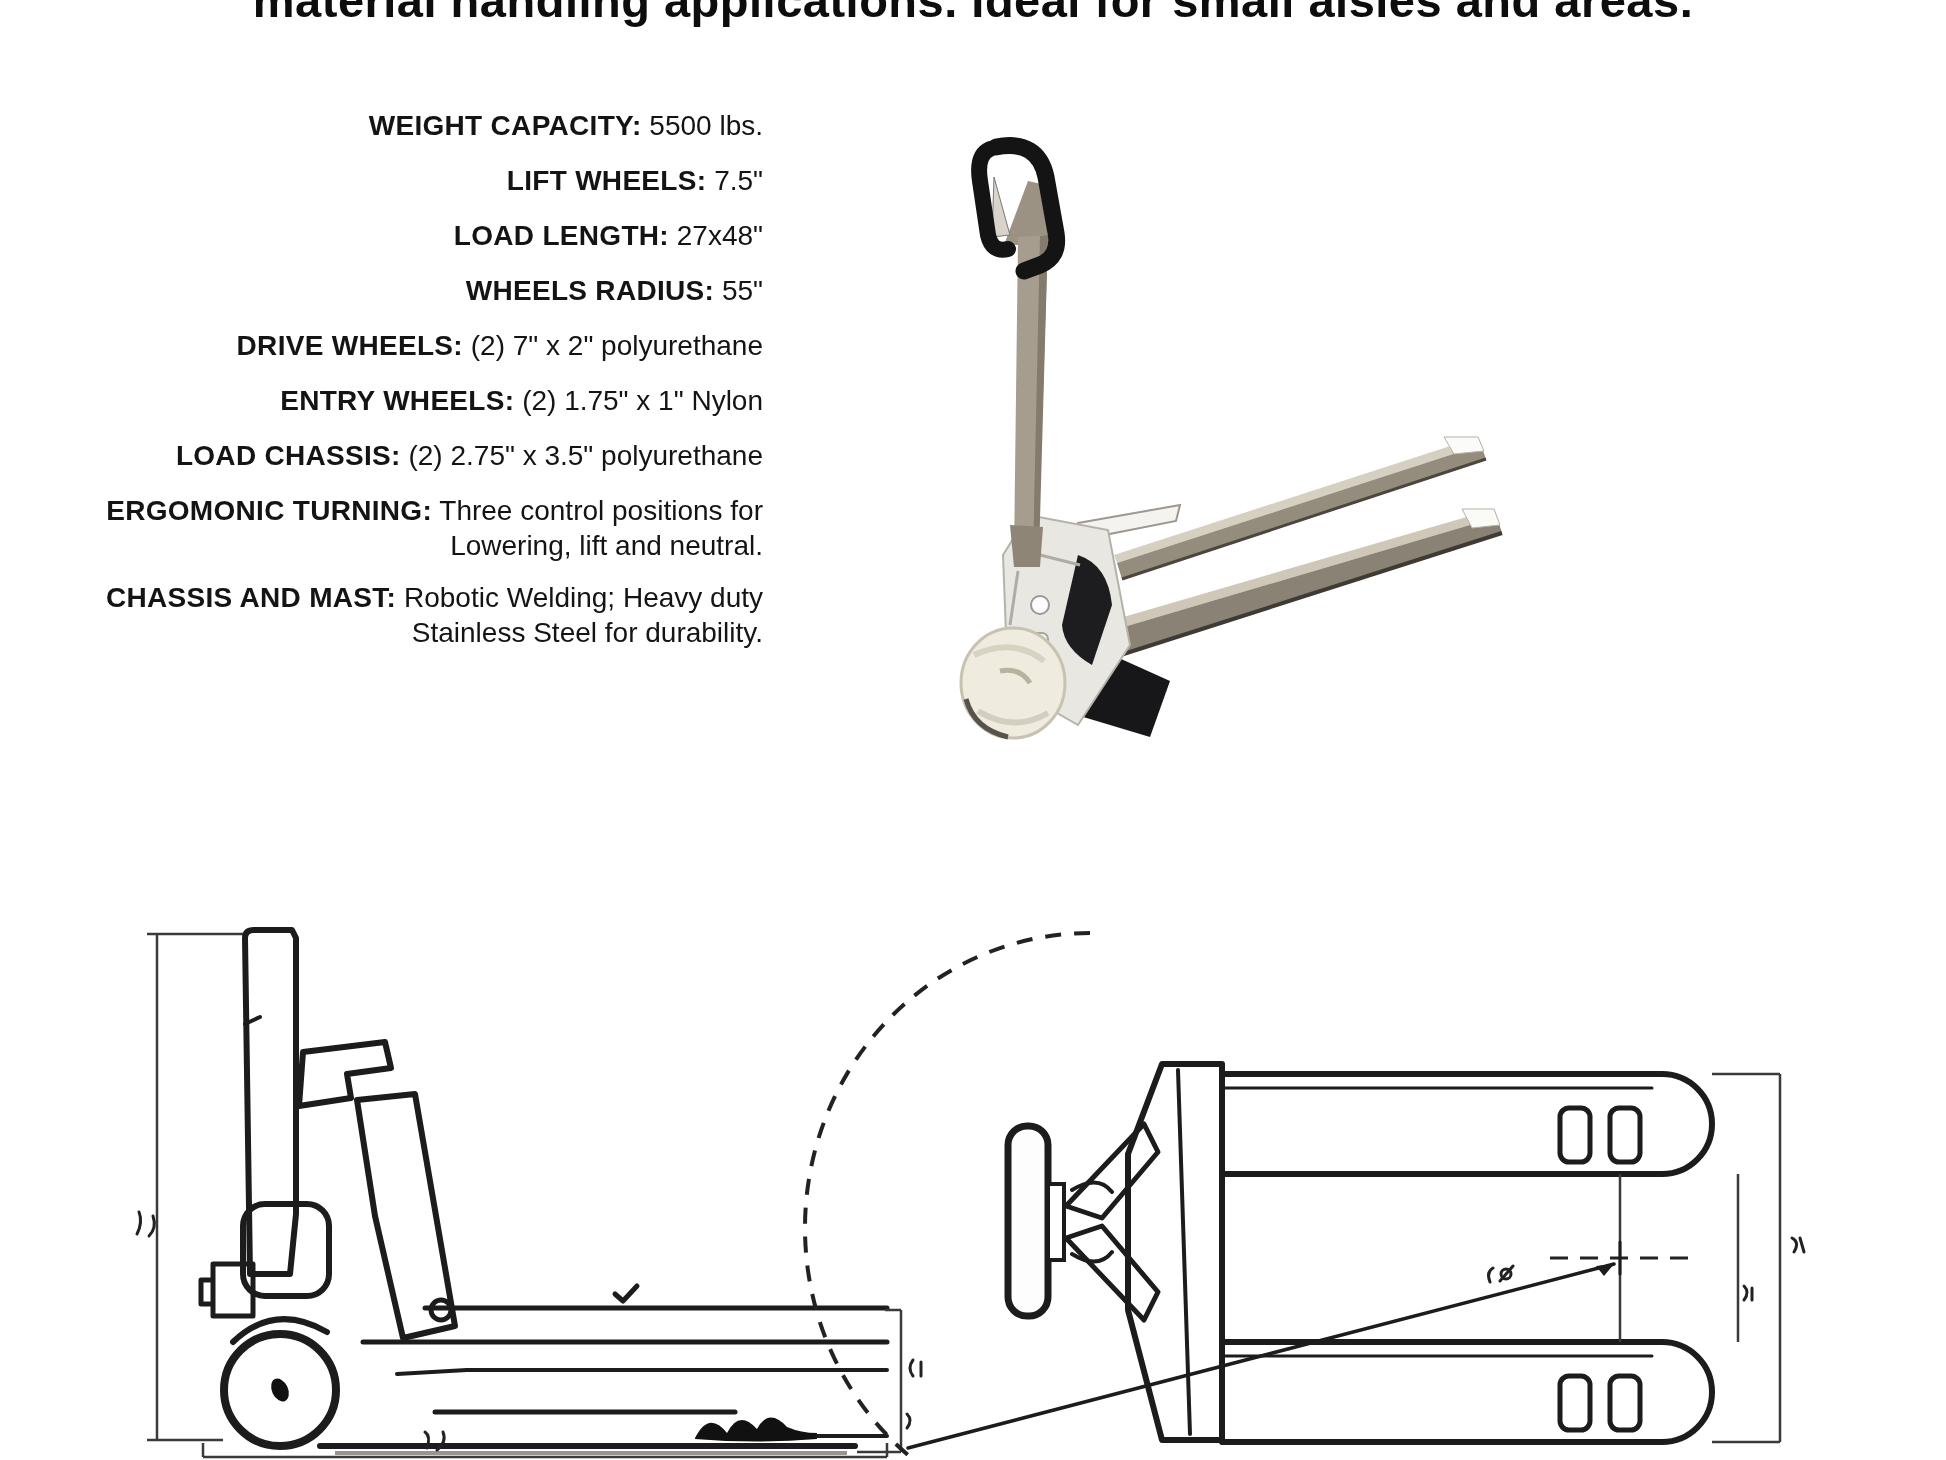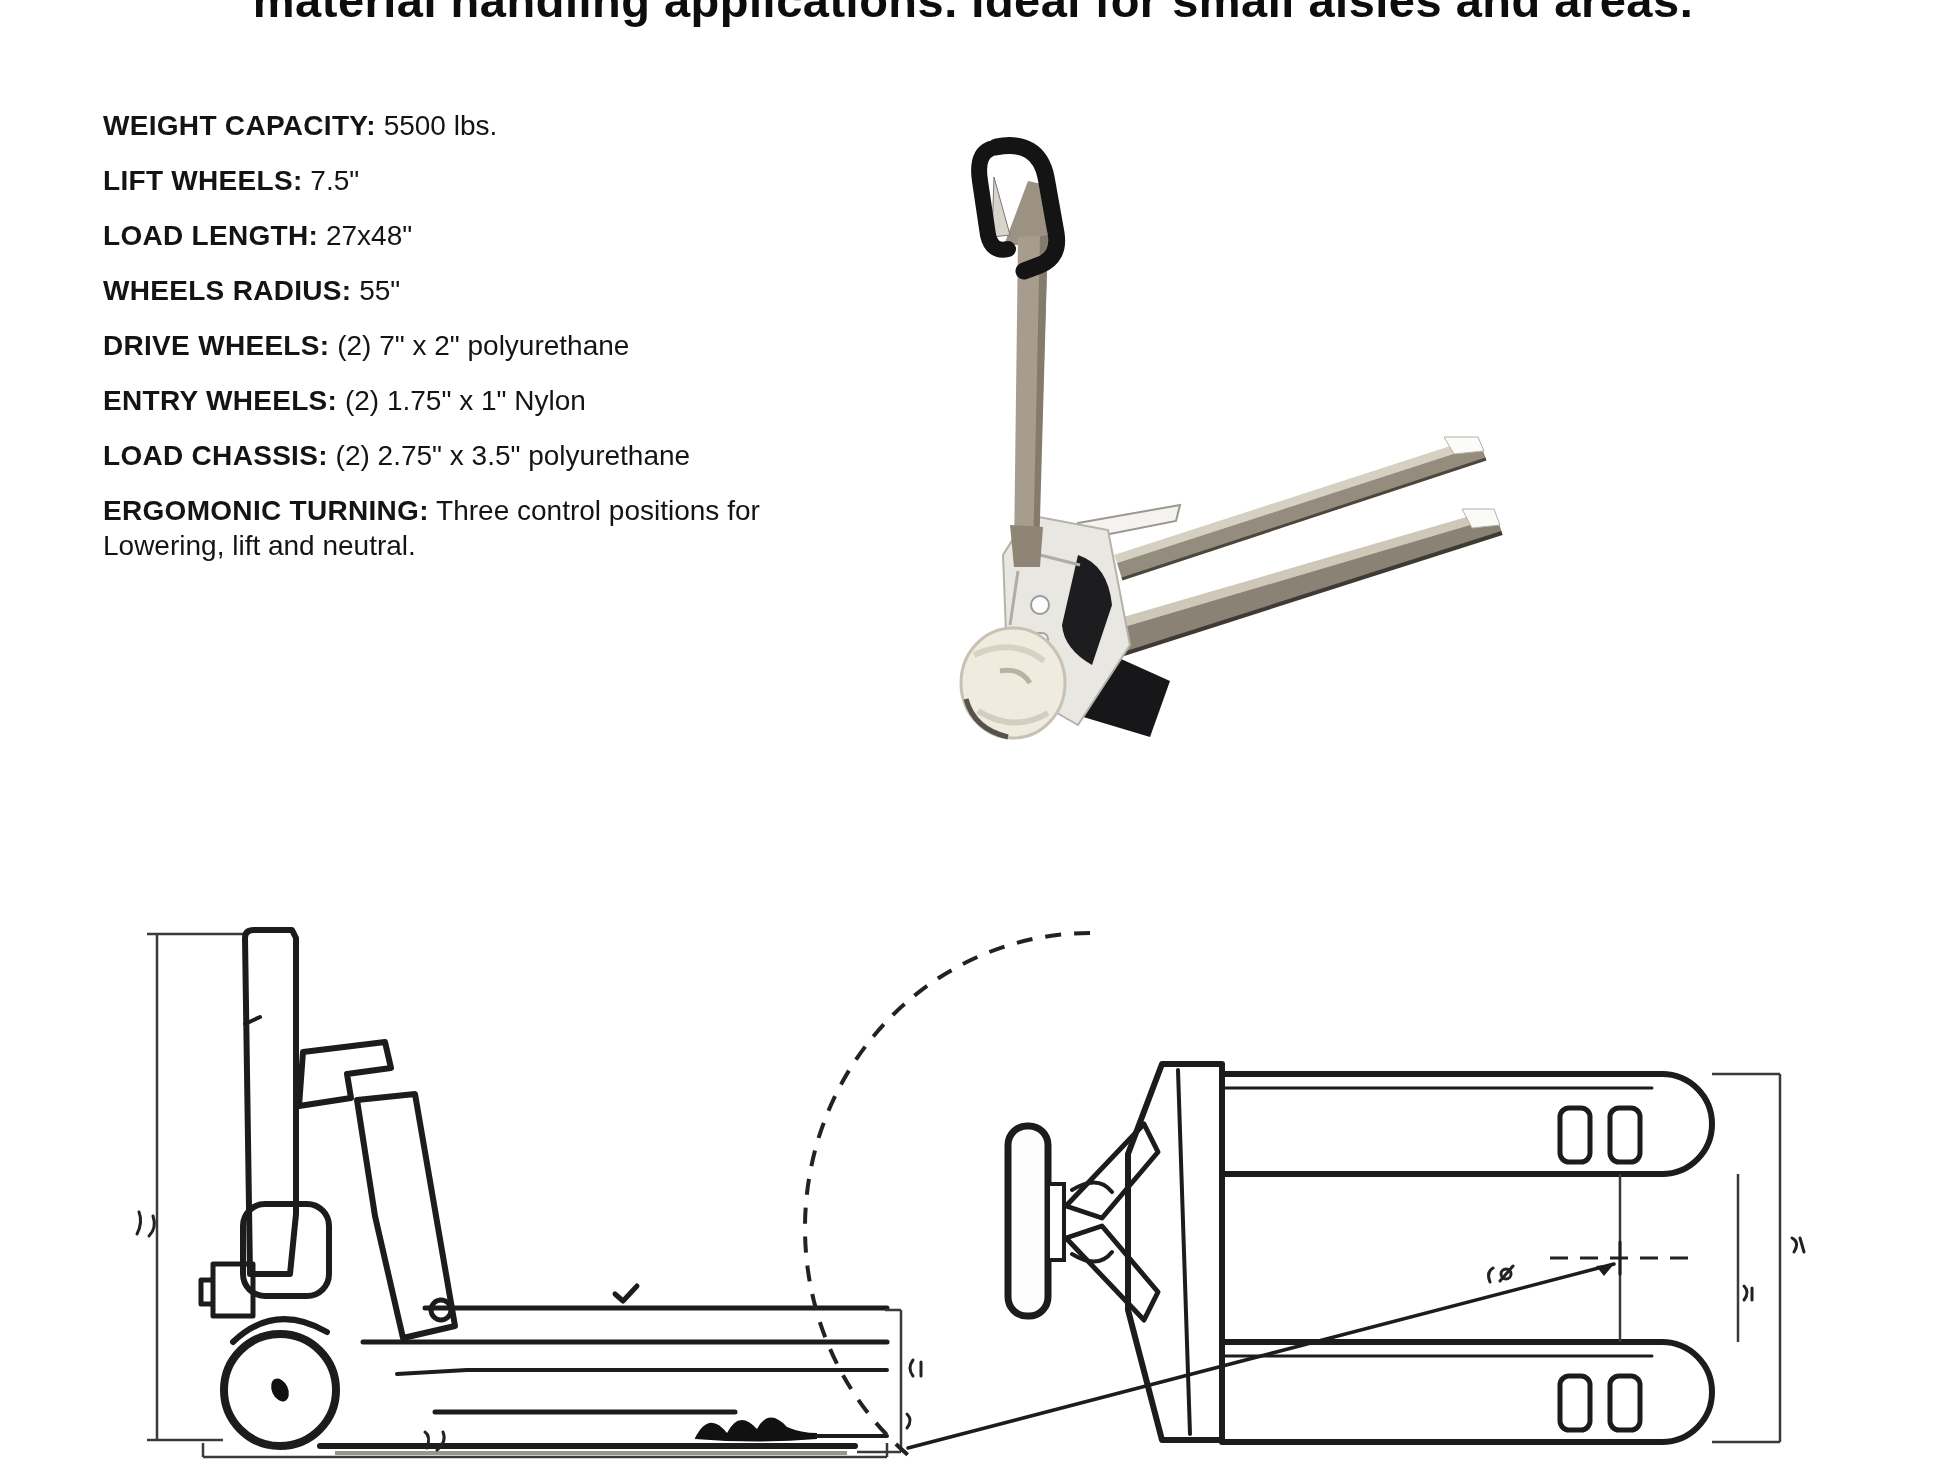--- a/index.html
+++ b/index.html
@@ -10,21 +10,21 @@
   }
   
   .headline{
     position:absolute;top:-27px;left:0;width:1946px;
     text-align:center;font-size:47px;font-weight:800;color:#0d0d0d;
     letter-spacing:0.5px;white-space:nowrap;
   }
   
   .specs{
     position:absolute;left:103px;top:108px;width:660px;
-    font-size:28px;line-height:35px;color:#141414;
+    font-size:28px;line-height:35px;color:#141414;text-align:right;
   }
   .spec-item{margin-bottom:20px;}
   .spec-item.tall{margin-bottom:17px;}
   .spec-label{font-weight:800;letter-spacing:0.3px;}
   .spec-value{font-weight:400;}
   
   .fig{position:absolute;}
   .fig svg{display:block;}
   .ln{stroke:#1c1c1c;fill:none;stroke-linecap:round;stroke-linejoin:round;}
   .dim{stroke:#3a3a3a;stroke-width:2.5;fill:none;}
@@ -61,20 +61,24 @@
     <span class="spec-value">(2) 1.75" x 1" Nylon</span>
   </div>
   <div class="spec-item">
     <span class="spec-label">LOAD CHASSIS:</span>
     <span class="spec-value">(2) 2.75" x 3.5" polyurethane</span>
   </div>
   <div class="spec-item tall">
     <span class="spec-label">ERGOMONIC TURNING:</span>
     <span class="spec-value">Three control positions for Lowering, lift and neutral.</span>
   </div>
+  <div class="spec-item tall">
+    <span class="spec-label">CHASSIS AND MAST:</span>
+    <span class="spec-value">Robotic Welding; Heavy duty Stainless Steel for durability.</span>
+  </div>
 </div>
 
 <div class="fig" style="left:778px;top:85px;">
   <svg width="745" height="660" viewBox="0 0 745 660">
 
     <g>
       <polygon points="336,470 700,352 703,360 339,478" fill="#d6d0c3"></polygon>
       <polygon points="339,478 703,360 708,374 344,494" fill="#948c7d"></polygon>
       <path d="M344,494 L708,374" stroke="#4c463d" stroke-width="3" fill="none"></path>
       <polygon points="666,352 700,352 706,366 676,369" fill="#fbfbf9" stroke="#b5b1a6" stroke-width="1"></polygon>

